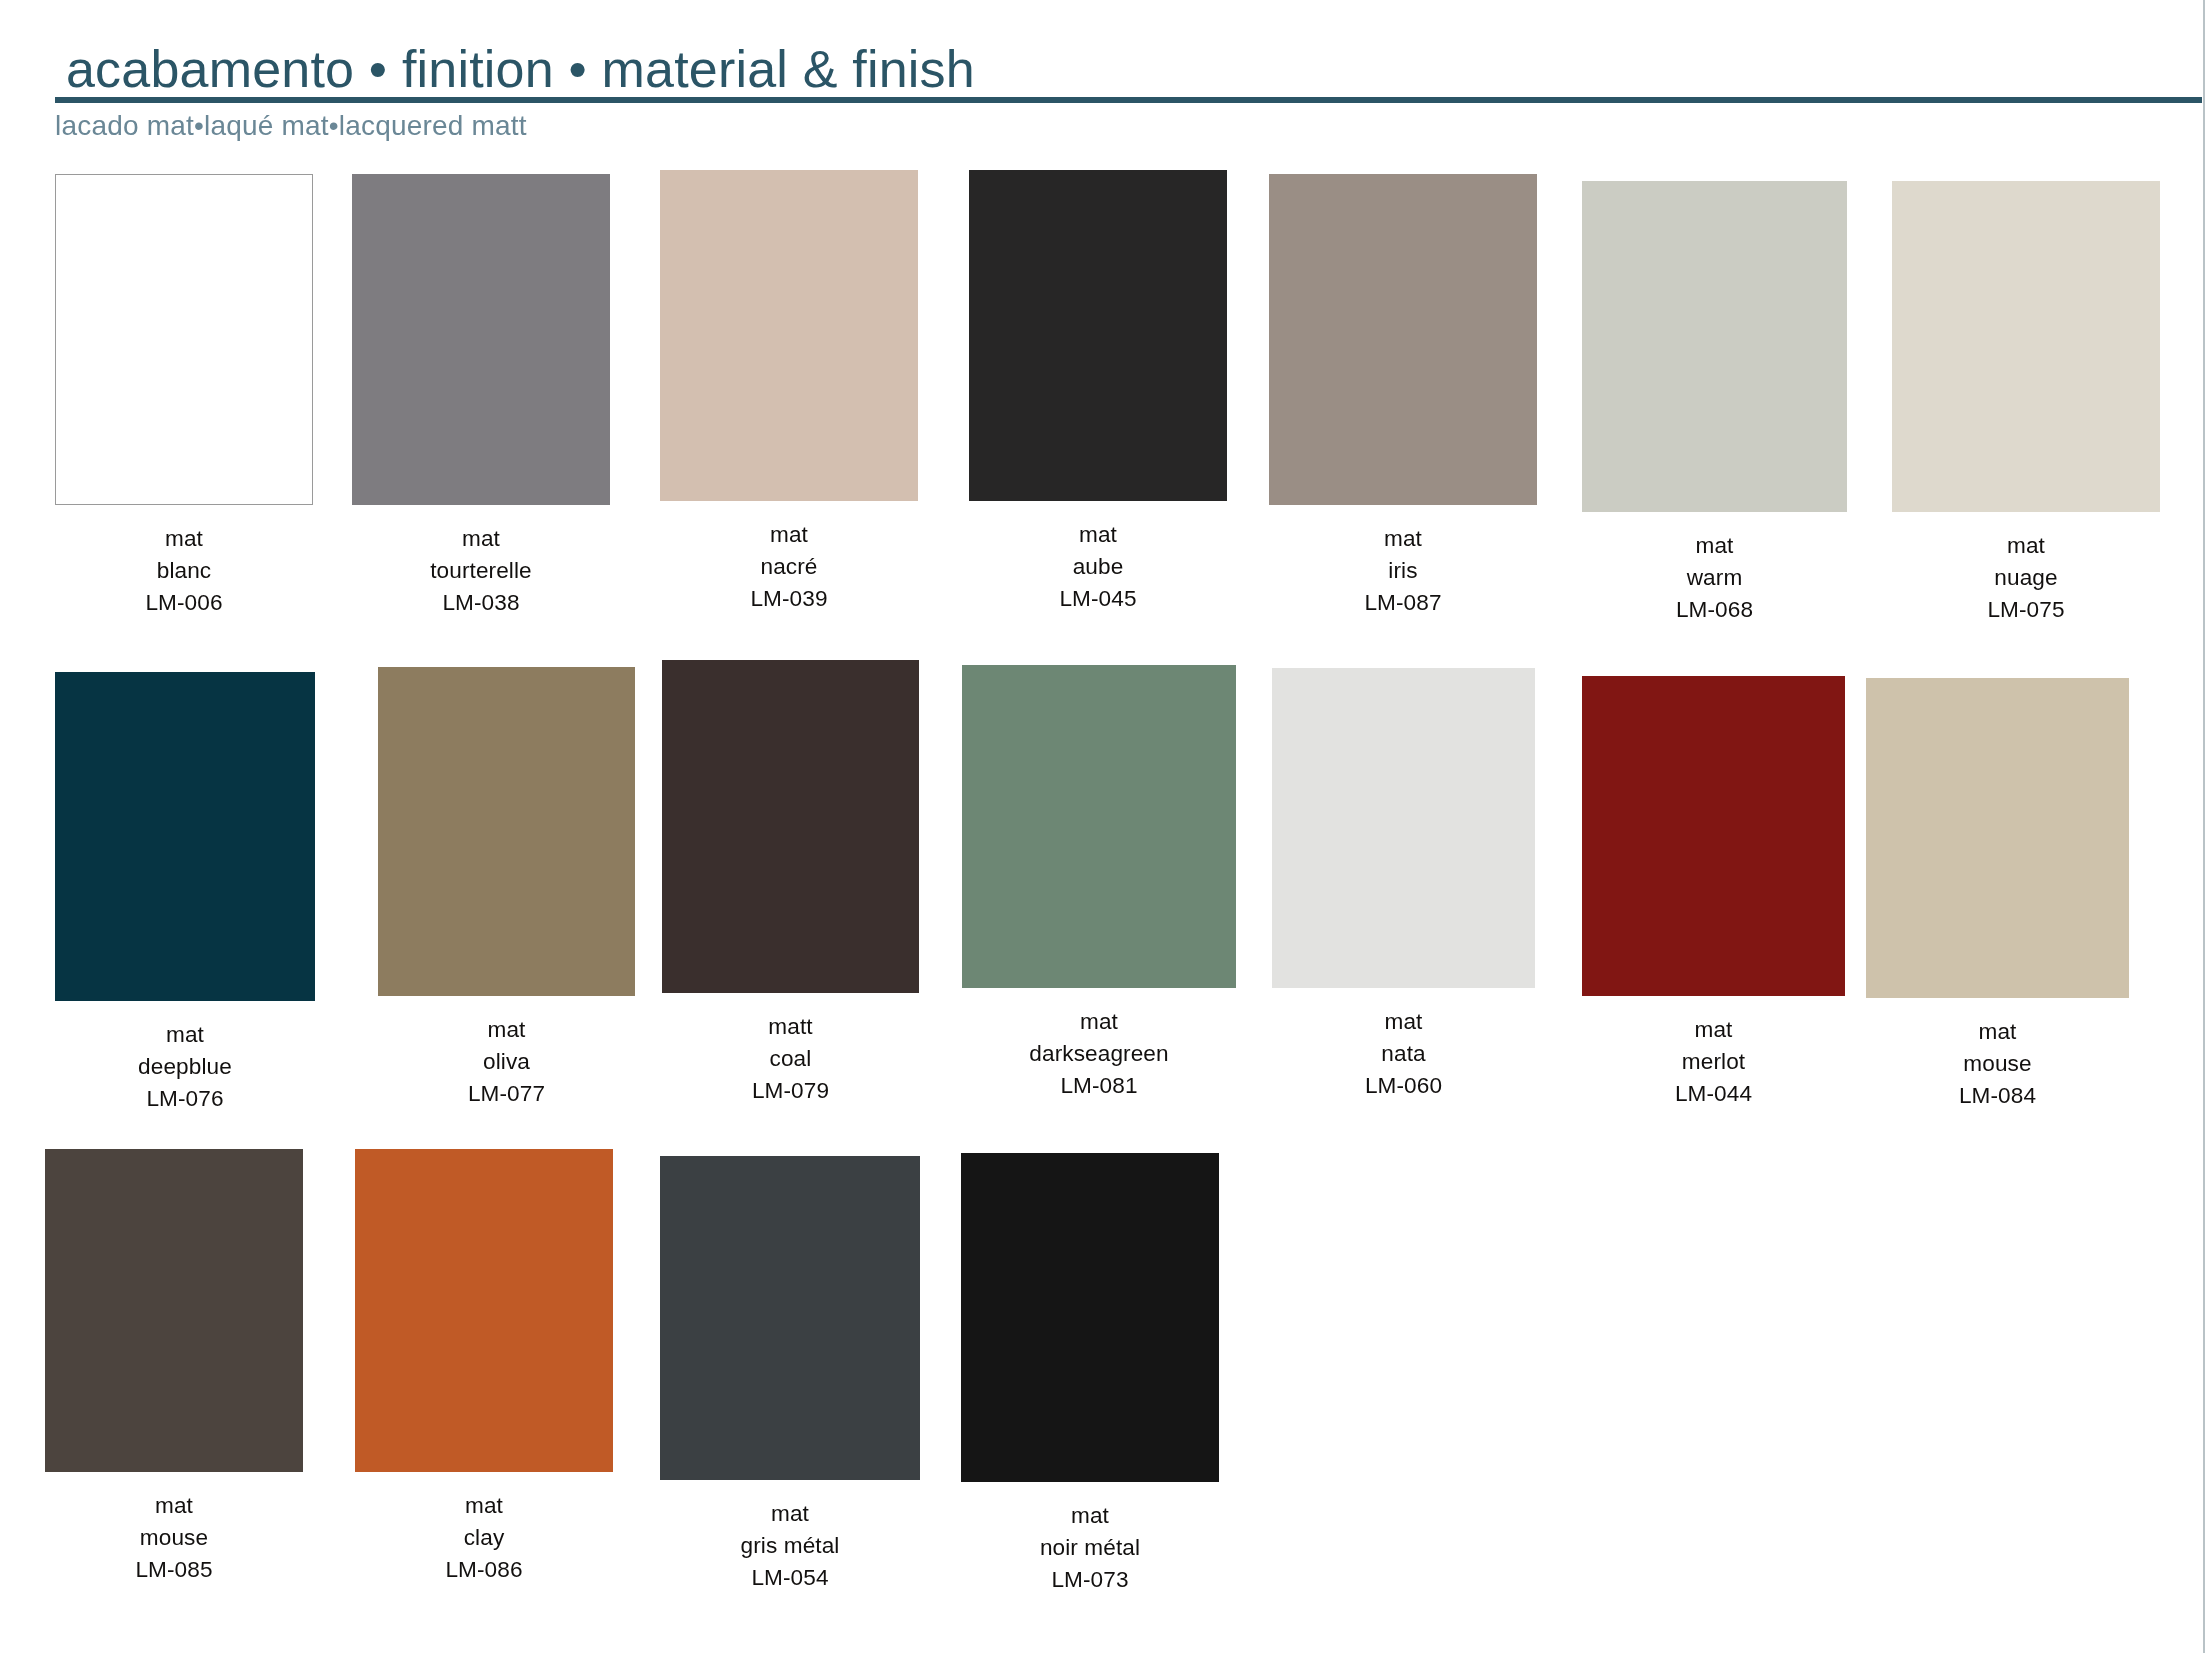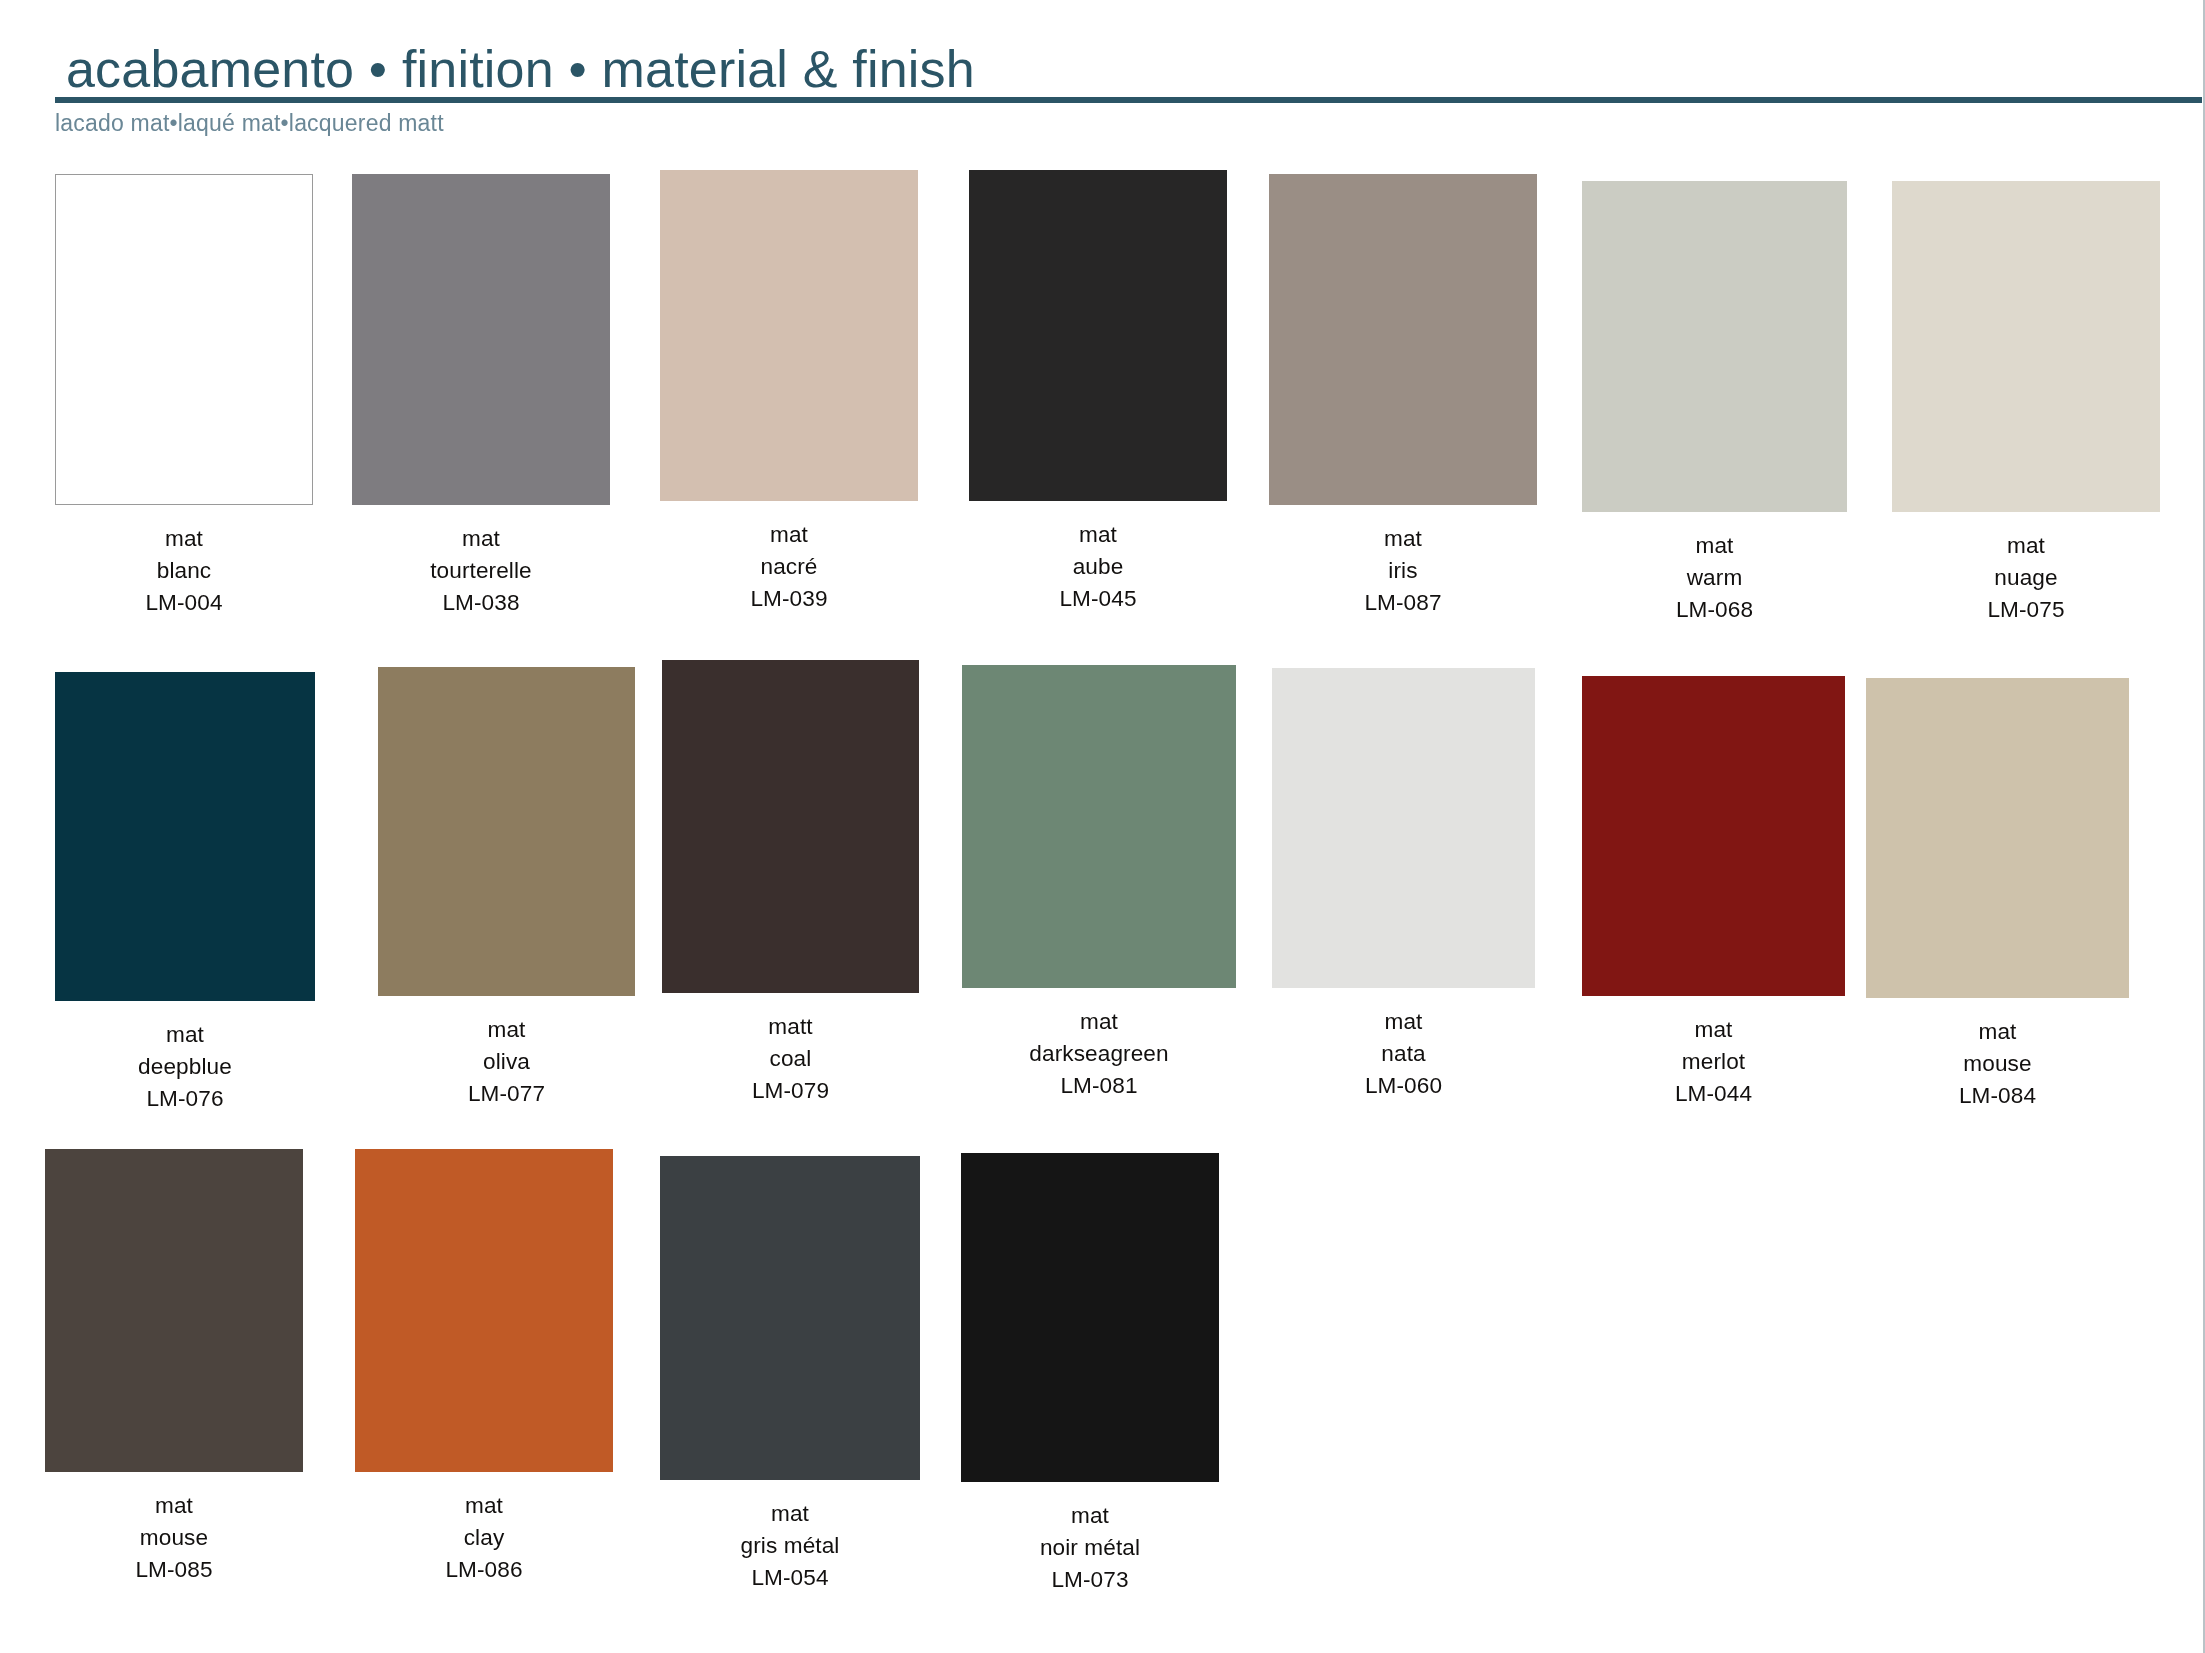--- a/index.html
+++ b/index.html
@@ -47,21 +47,21 @@
     left: 0;
     top: 66px;
     width: 2147px;
     height: 5.7px;
     background: #2b5566;
   }
   .header-subtitle {
     position: absolute;
     left: 0;
     top: 79px;
-    font-size: 23px;
+    font-size: 28px;
     color: #6a8796;
     letter-spacing: 0.2px;
     white-space: nowrap;
   }
 
   
   .grid {
     position: absolute;
     left: 0;
     top: 0;
@@ -103,21 +103,21 @@
   <div class="header-rule"></div>
   <div class="header-subtitle">lacado mat•laqué mat•lacquered matt</div>
 </div>
 
 <div class="grid" id="swatch-grid">
     <div class="swatch-cell" style="left: 55px; top: 174px; width: 258px;">
       <div class="swatch-chip bordered" style="height: 331px; background: rgb(255, 255, 255);"></div>
       <div class="swatch-caption">
         <span class="finish">mat</span>
         <span class="name">blanc</span>
-        <span class="code">LM-004</span>
+        <span class="code">LM-006</span>
       </div>
     </div>
     <div class="swatch-cell" style="left: 352px; top: 174px; width: 258px;">
       <div class="swatch-chip" style="height: 331px; background: rgb(126, 124, 128);"></div>
       <div class="swatch-caption">
         <span class="finish">mat</span>
         <span class="name">tourterelle</span>
         <span class="code">LM-038</span>
       </div>
     </div>

